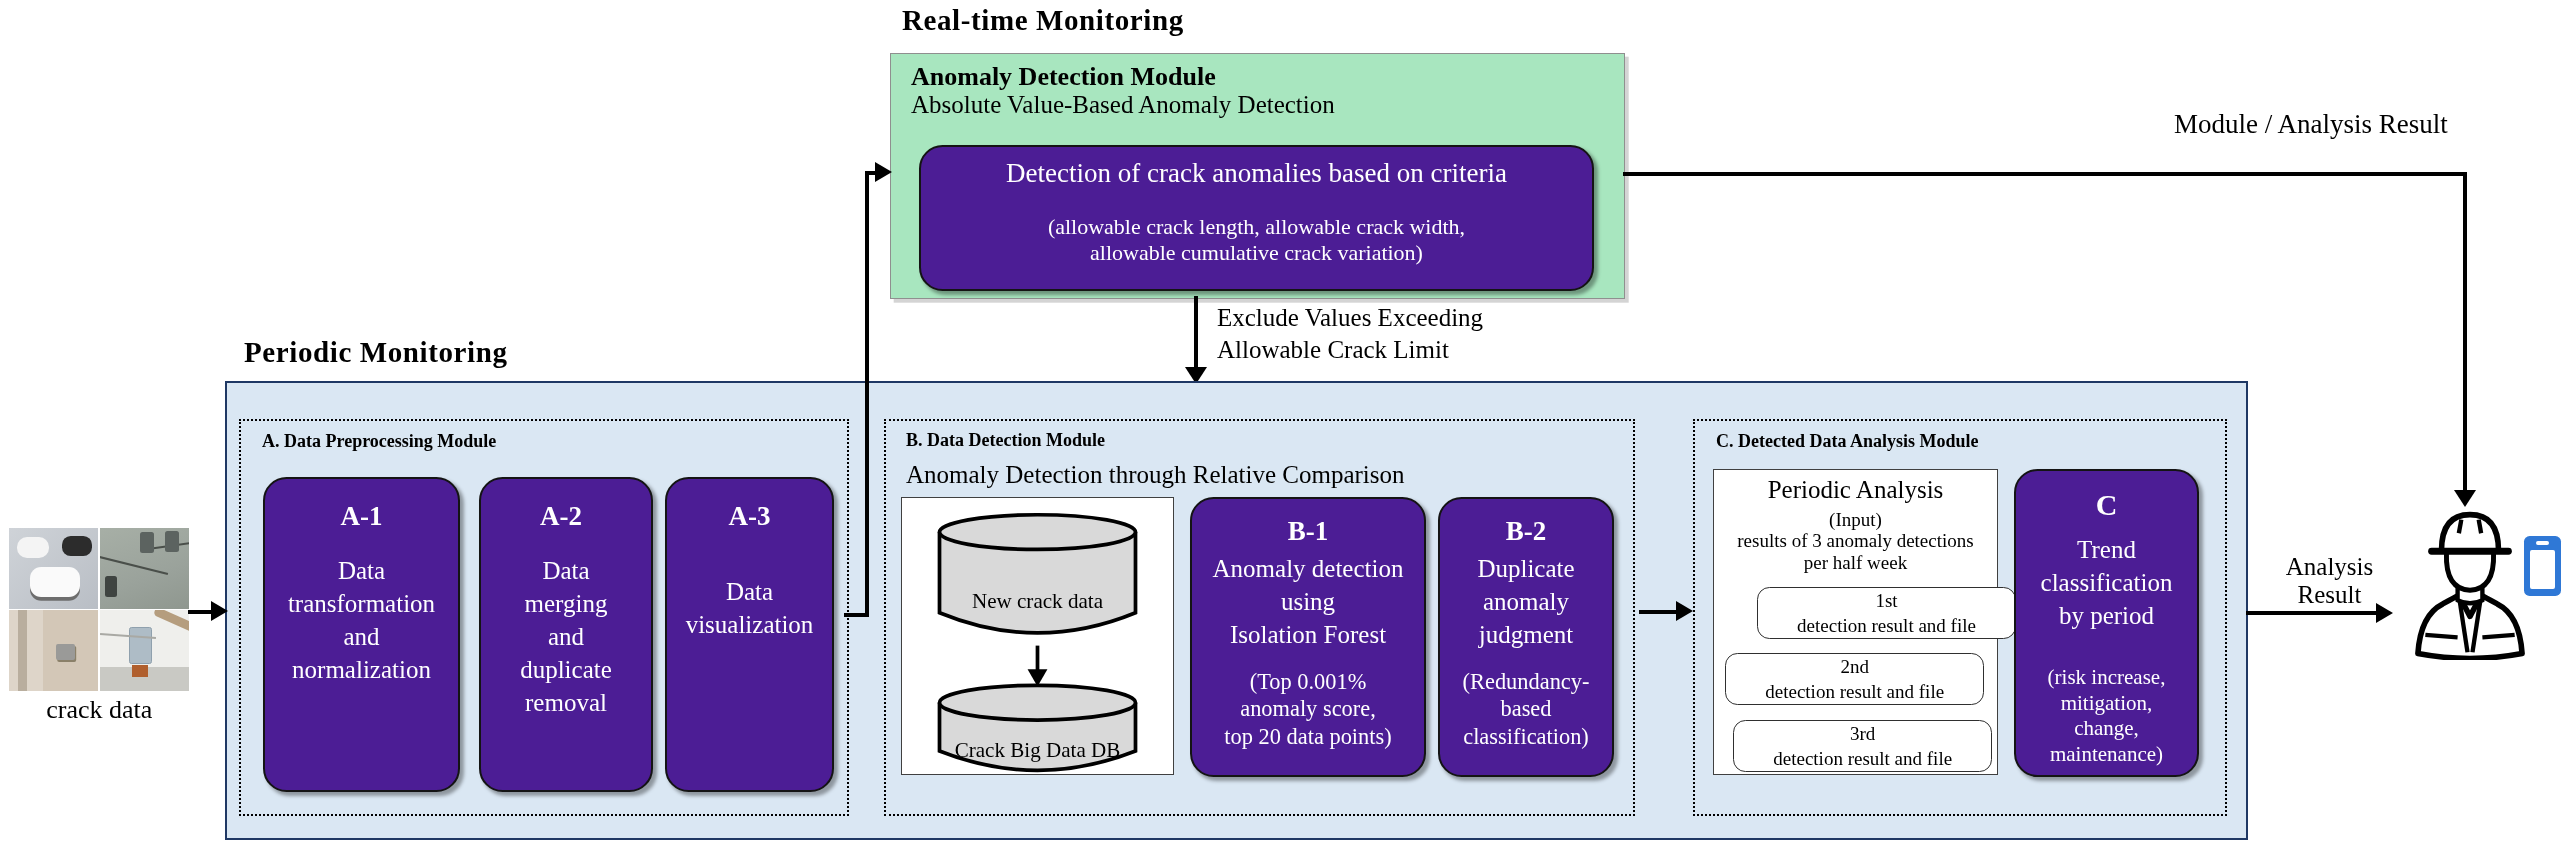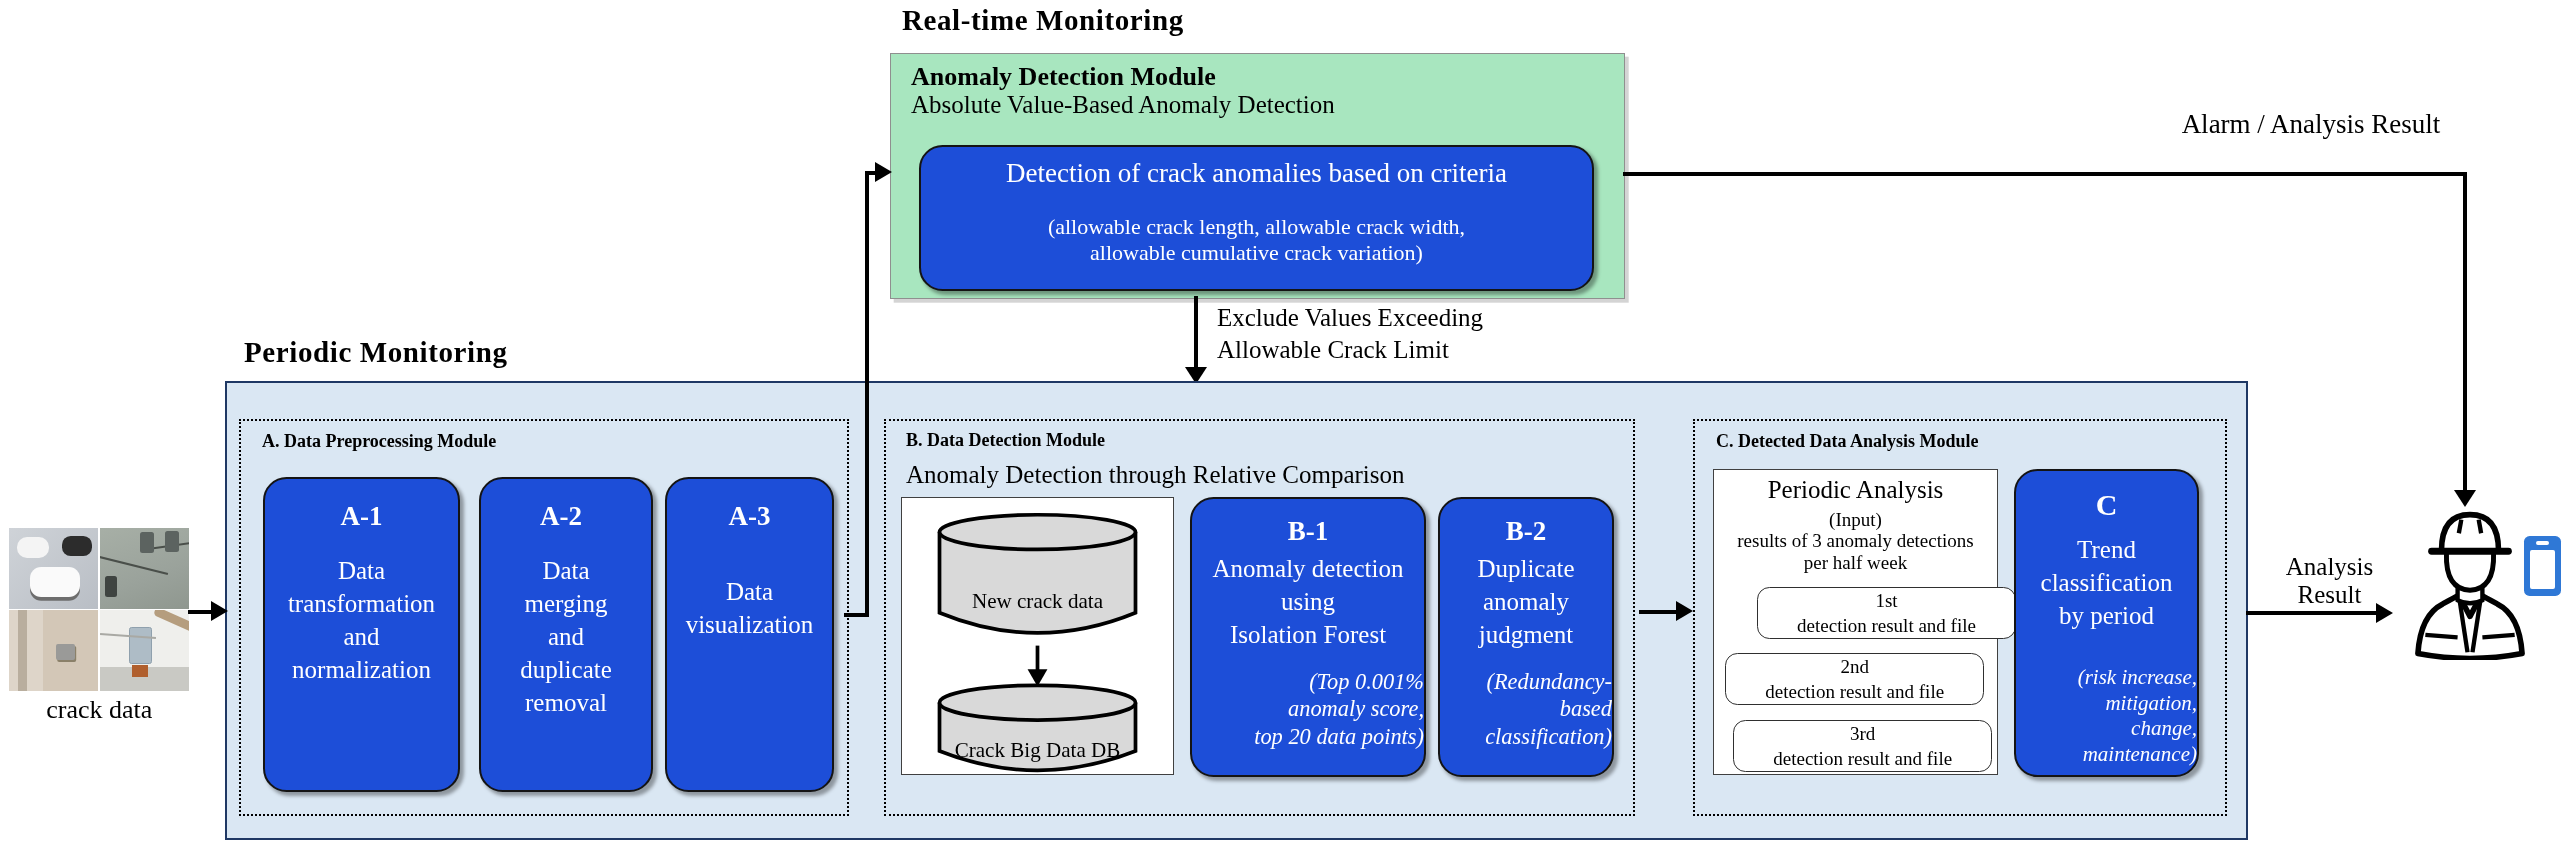--- a/index.html
+++ b/index.html
@@ -22,29 +22,29 @@
   .green-box{
     background:#a8e6bf;
     border:1.9px solid #8f8f8f;
     box-shadow:3.7px 3.7px 0 rgba(160,160,160,.45);
   }
   .green-title{font-size:26px;font-weight:bold;}
   .green-sub{font-size:25px;}
 
   
   .dark-box{
-    background:#1d4ed8;
+    background:#4c1d95;
     border:2.5px solid #141414;
     border-radius:23.6px;
     color:#ffffff;
     box-shadow:3.7px 3.7px 3.7px rgba(0,0,0,.35);
   }
   .dk-head{font-size:27px;font-weight:bold;text-align:center;}
   .dk-body{font-size:25px;line-height:1.32;text-align:center;}
-  .dk-note{font-size:22.4px;line-height:1.22;text-align:right;font-style:italic;}
+  .dk-note{font-size:22.4px;line-height:1.22;text-align:center;}
 
   
   .blue-box{
     background:#dae7f3;
     border:2.5px solid #1f3864;
   }
   .dotted-module{
     border:2.5px dotted #000;
     background:transparent;
   }
@@ -96,21 +96,21 @@
   <div class="abs green-box" style="left:890px;top:53px;width:733px;height:244px;">
     <div class="abs green-title" style="left:20px;top:7.5px;">Anomaly Detection Module</div>
     <div class="abs green-sub" style="left:20px;top:37px;">Absolute Value-Based Anomaly Detection</div>
     <div class="abs dark-box" style="left:28px;top:91px;width:671px;height:142px;">
       <div class="abs ctr" style="left:0;right:0;top:11.2px;font-size:27px;">Detection of crack anomalies based on criteria</div>
       <div class="abs ctr pre" style="left:0;right:0;top:67px;font-size:22px;line-height:1.18;">(allowable crack length, allowable crack width,
 allowable cumulative crack variation)</div>
     </div>
   </div>
 
-  <div class="abs lbl-big" style="left:2081px;top:109px;width:460px;text-align:center;">Alarm / Analysis Result</div>
+  <div class="abs lbl-big" style="left:2081px;top:109px;width:460px;text-align:center;">Module / Analysis Result</div>
   <div class="abs line" style="left:1623px;top:172px;width:844px;height:3.7px;"></div>
   <div class="abs line" style="left:2463px;top:172px;width:3.7px;height:319px;"></div>
   <div class="abs arr-down" style="left:2454px;top:490px;"></div>
 
   <div class="abs line" style="left:1194px;top:296px;width:3.7px;height:72px;"></div>
   <div class="abs arr-down" style="left:1185px;top:367px;"></div>
   <div class="abs pre lbl" style="left:1217px;top:302px;line-height:1.28;">Exclude Values Exceeding
 Allowable Crack Limit</div>
 
   <div class="abs blue-box" style="left:225px;top:381px;width:2019px;height:455px;"></div>

